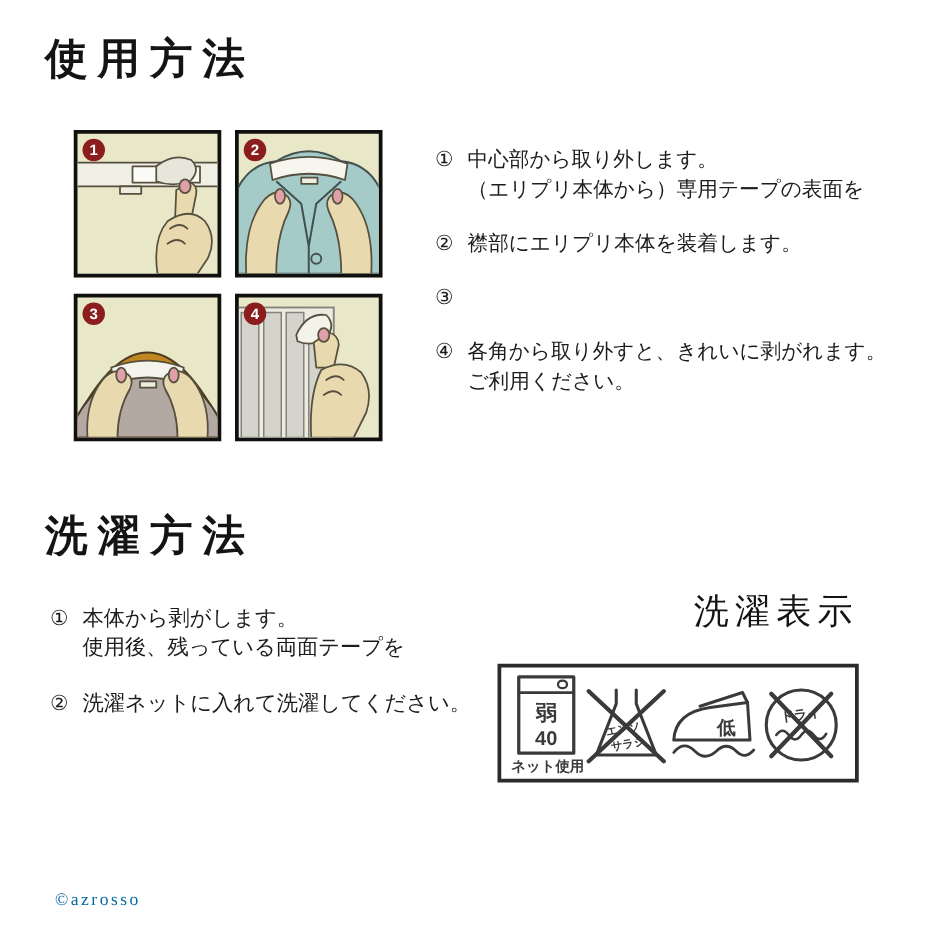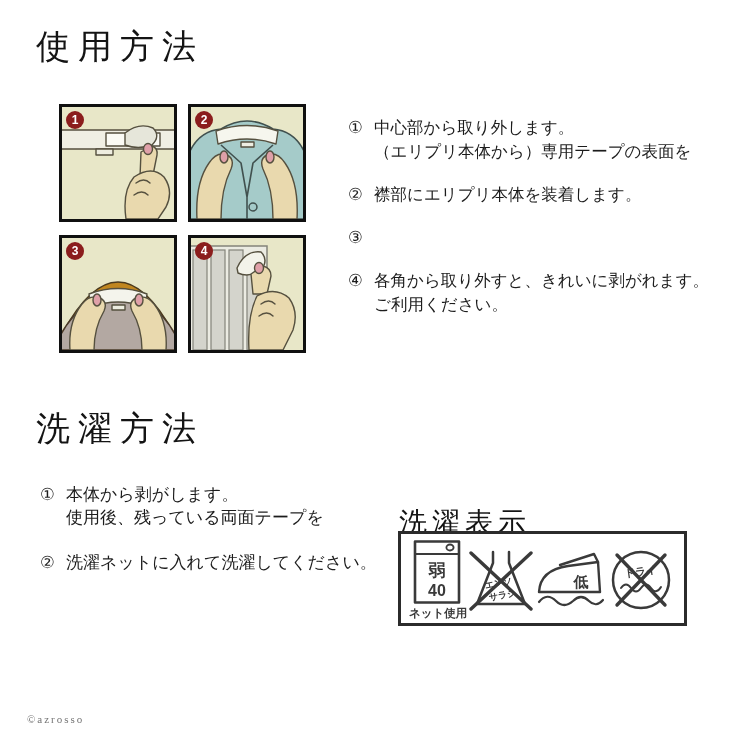--- a/index.html
+++ b/index.html
@@ -4,21 +4,21 @@
 <style>
   :root{
     --badge-red:#8b1d1d; --panel-bg:#e8e7c8; --shirt-blue:#a5cbc9;
     --hat-brown:#c0861f; --hat-inner:#b3a8a2; --skin:#e9d9ae;
     --nail-pink:#dfa0a8; --strip-gray:#d4d4cc; --ink:#3a3a3a; --text:#1c1c1c;
   }
   *{margin:0;padding:0;box-sizing:border-box}
   html,body{width:750px;height:750px;background:#fff;overflow:hidden;
     font-family:"Liberation Serif","DejaVu Serif",serif;color:var(--text)}
   
-  .sec-title{position:absolute;left:36px;font-size:34px;font-weight:400;
+  .sec-title{position:absolute;left:36px;font-size:34px;font-weight:700;
     letter-spacing:8px;color:#141414}
   #usage-title{top:24px}
   #washing-title{top:406px}
   
   #panels{position:absolute;left:59px;top:104px;display:grid;
     grid-template-columns:118px 118px;grid-column-gap:11px;grid-row-gap:13px}
   .panel{width:118px;height:118px;border:3px solid #101010;
     background:var(--panel-bg);position:relative;overflow:hidden}
   .panel svg{position:absolute;left:0;top:0}
   .badge{position:absolute;top:4px;left:4px;width:18px;height:18px;border-radius:50%;
@@ -28,35 +28,35 @@
   
   #usage-steps{position:absolute;left:348px;top:116px;width:372px;
     font-size:16.5px;line-height:24px}
   .step{display:flex;margin-bottom:19px}
   .step .num{width:26px;flex:0 0 26px;font-size:16.5px}
   .step .lines div{white-space:nowrap}
   
   #washing-steps{position:absolute;left:40px;top:483px;font-size:17px;line-height:23px}
   #washing-steps .step{margin-bottom:22px}
   
-  #care-title{position:absolute;left:399px;top:504px;width:288px;
-    text-align:left;font-size:28px;letter-spacing:5px;color:#141414}
+  #care-title{position:absolute;left:399px;top:470px;width:288px;
+    text-align:right;font-size:28px;letter-spacing:5px;color:#141414}
   #care-box{position:absolute;left:398px;top:531px;width:289px;height:95px;
     border:3px solid #2b2b2b;background:#fff;display:flex;align-items:center;
     justify-content:space-between;padding:4px 10px 2px 8px}
   .care-sym{display:flex;flex-direction:column;align-items:center}
   .care-caption{font-family:Liberation Serif, serif;font-weight:bold;
     font-size:11.5px;color:var(--ink);letter-spacing:0;margin-top:1px;white-space:nowrap}
   .sym-text{font-family:"Liberation Sans",sans-serif;font-weight:bold;fill:var(--ink)}
   .stroke{fill:none;stroke:var(--ink);stroke-linecap:round;stroke-linejoin:round}
   
   .oline{stroke:#55503f;stroke-width:1.4;stroke-linejoin:round;stroke-linecap:round}
   
-  #copyright{position:absolute;left:27px;top:713px;font-size:11px;
-    color:#737373;letter-spacing:2px}
+  #copyright{position:absolute;left:44px;top:713px;font-size:14px;
+    color:#0369a1;letter-spacing:2px}
 </style>
 </head>
 <body>
 
 <h1 class="sec-title" id="usage-title">使用方法</h1>
 
 <div id="panels">
 
   <div class="panel">
     <span class="badge">1</span>

